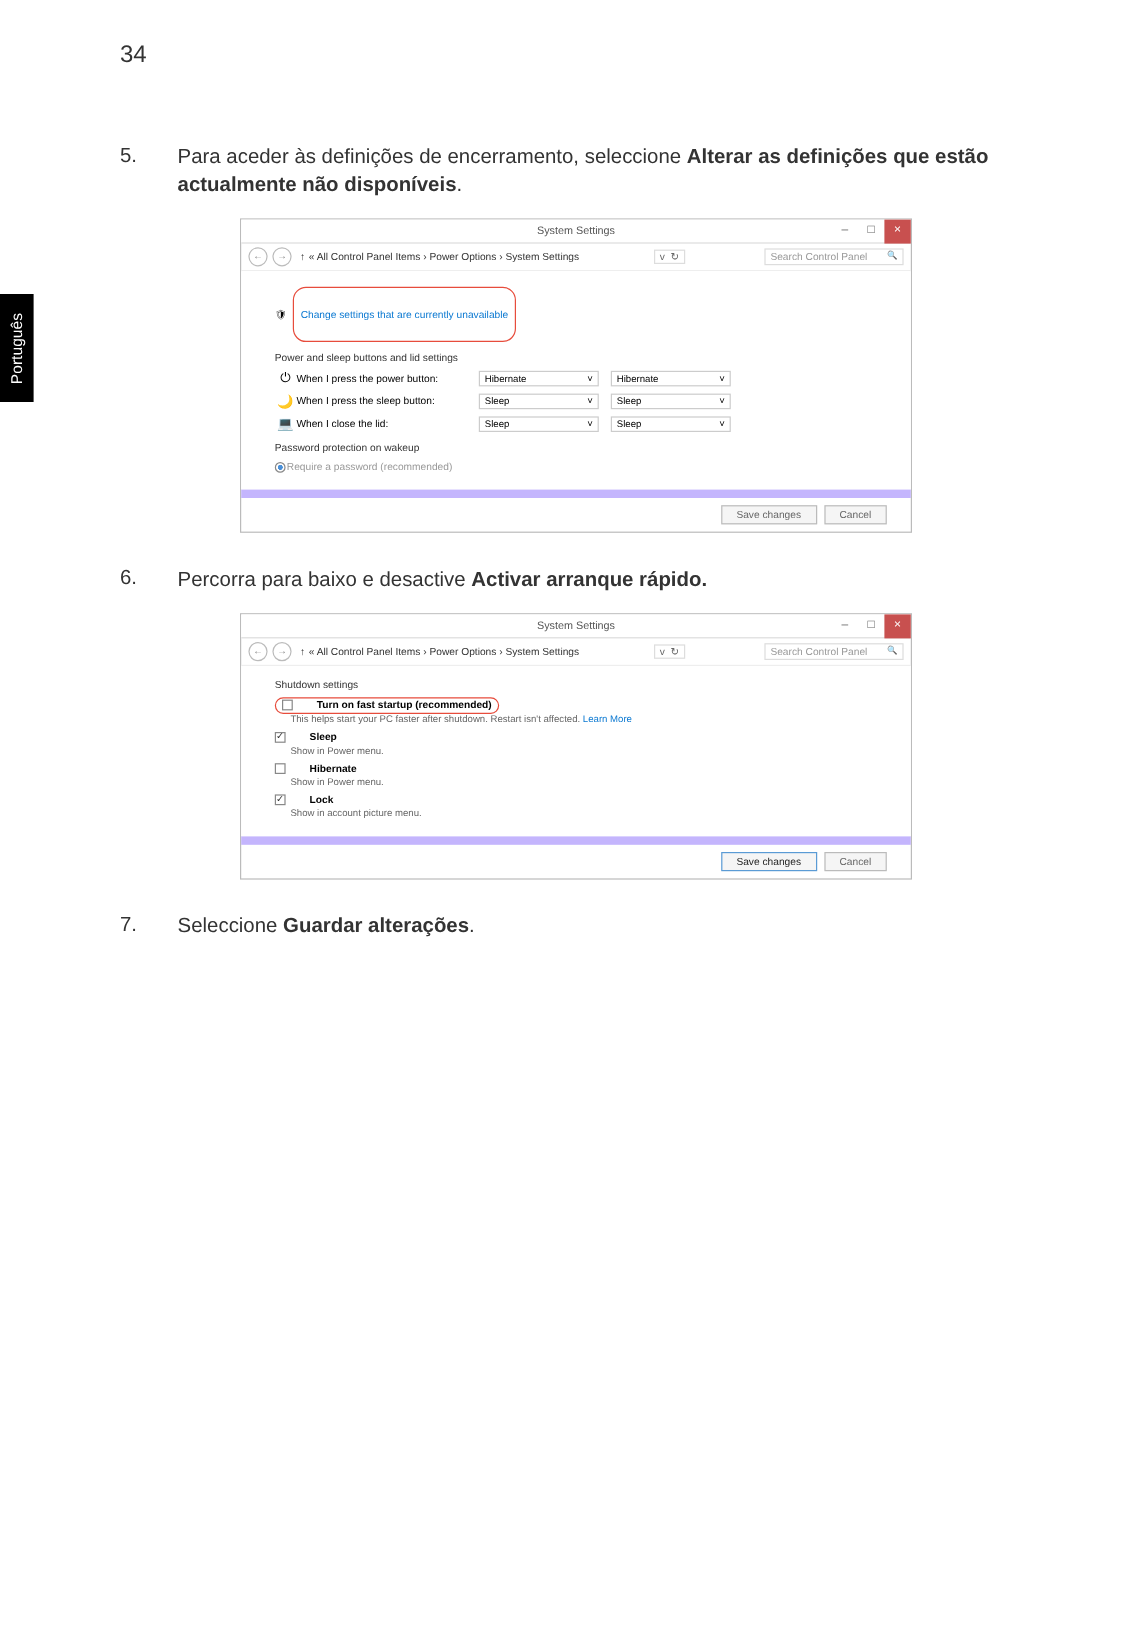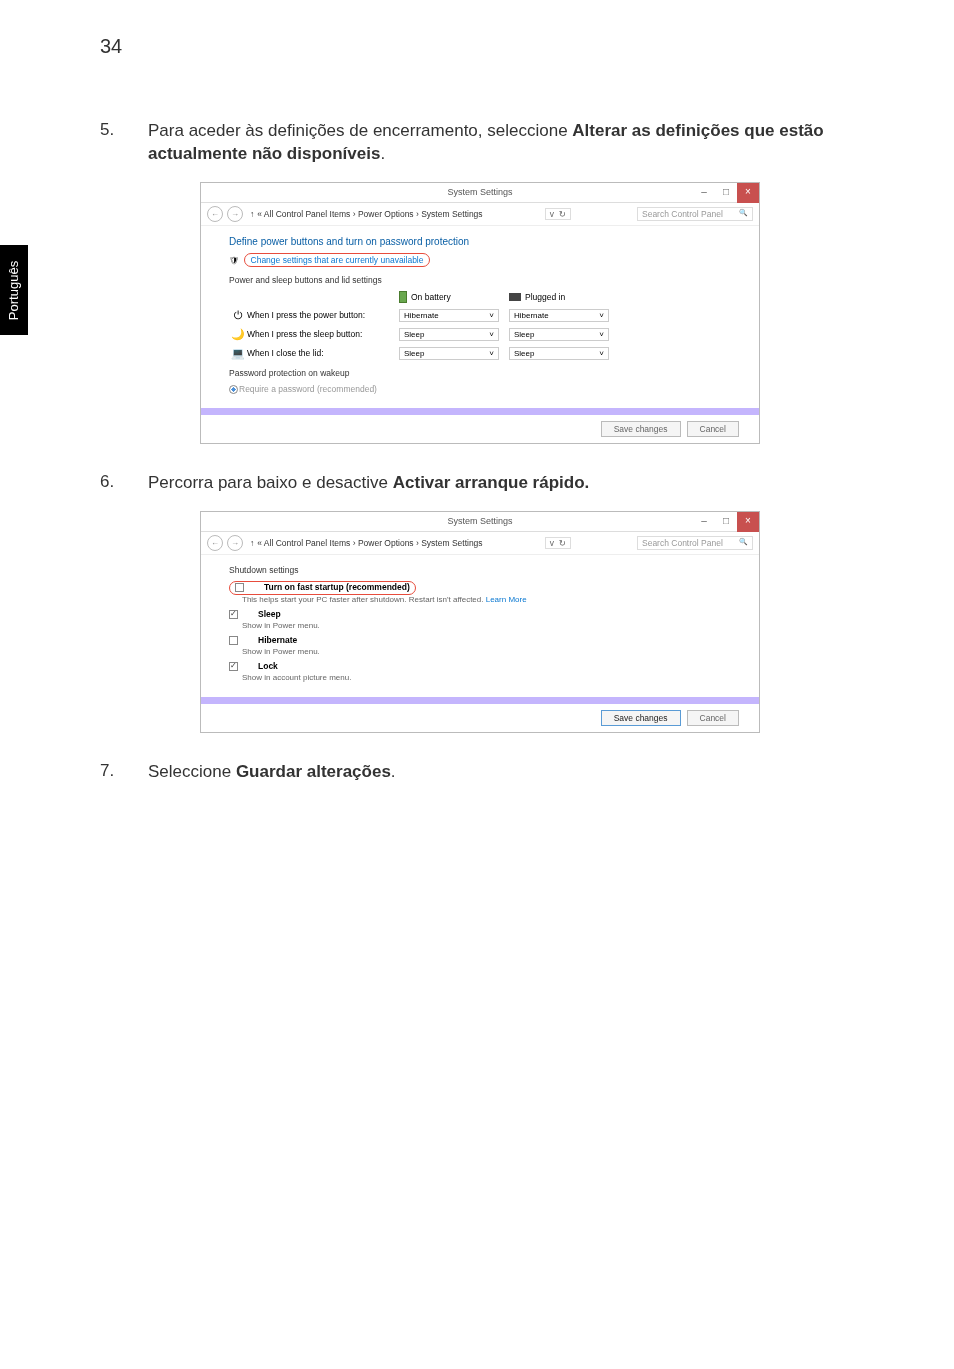--- a/index.html
+++ b/index.html
@@ -119,21 +119,21 @@
   padding: 10px 28px;
   font-size: 8.5px;
   background: #fff;
 }
 .blue-hdr { color: #0a5fa5; font-size: 10px; margin-bottom: 6px; }
 .black-text { color: #333; margin-bottom: 3px; }
 .link-circle {
   border: 1.5px solid #e74c3c;
   border-radius: 11px;
   display: inline-block;
-  padding: 1px 6px;
+  padding: 17px 6px;
   color: #0a78d1;
 }
 .section-label { color: #333; font-size: 8.5px; margin-bottom: 6px; }
 .col-hdr-row { display: flex; padding-left: 170px; margin-bottom: 6px; align-items: center; }
 .col-hdr-row .ch { width: 110px; display: flex; align-items: center; gap: 4px; font-size: 8.5px; }
 .bat-icon { display: inline-block; width: 8px; height: 12px; background: #6aa84f; border: 1px solid #4a7c2e; }
 .plug-icon { display: inline-block; width: 12px; height: 8px; background: #444; }
 .row-opt { display: flex; align-items: center; margin-bottom: 6px; }
 .row-opt .icon { width: 18px; text-align: center; font-size: 11px; }
 .row-opt .lbl { width: 152px; font-size: 8.5px; }
@@ -202,36 +202,25 @@
       <div class="nav-arrow">→</div>
       <span style="margin:0 3px">↑</span>
       <span>« All Control Panel Items  ›  Power Options  ›  System Settings</span>
       <span class="refresh-box" style="margin-left:auto;margin-right:4px">v &nbsp;<span>↻</span></span>
       <div class="search-box">
           <span>Search Control Panel</span>
           <span style="font-size:7px">🔍</span>
         </div>
     </div>
     <div class="panel-body">
-      <div class="blue-hdr">Define power buttons and turn on password protection</div>
       <div style="margin:3px 0 8px 0">
         <span style="font-size:8px;margin-right:2px">🛡</span>
         <span class="link-circle">Change settings that are currently unavailable</span>
       </div>
       <div class="section-label">Power and sleep buttons and lid settings</div>
-      <div class="col-hdr-row">
-        <div class="ch">
-            <span class="bat-icon"></span>
-            <span>On battery</span>
-          </div>
-        <div class="ch">
-            <span class="plug-icon"></span>
-            <span>Plugged in</span>
-          </div>
-      </div>
       <div class="row-opt">
         <div class="icon">⏻</div>
         <div class="lbl">When I press the power button:</div>
         <div class="sel">
             <span>Hibernate</span>
             <span>˅</span>
           </div>
         <div class="sel">
             <span>Hibernate</span>
             <span>˅</span>

